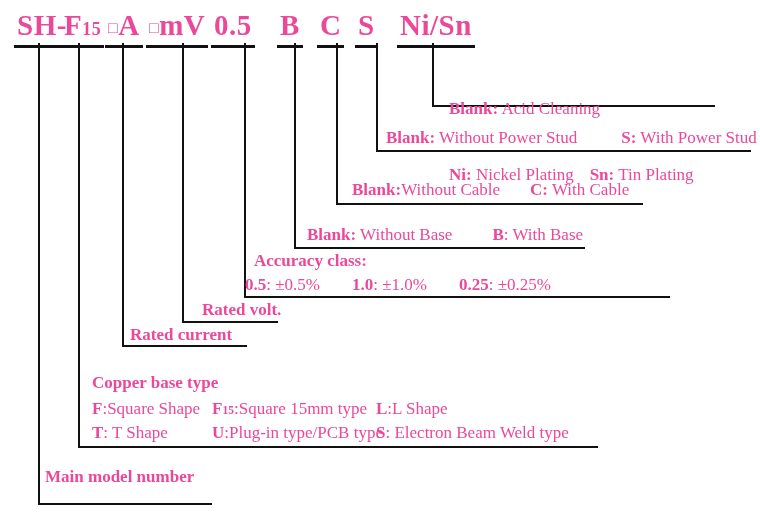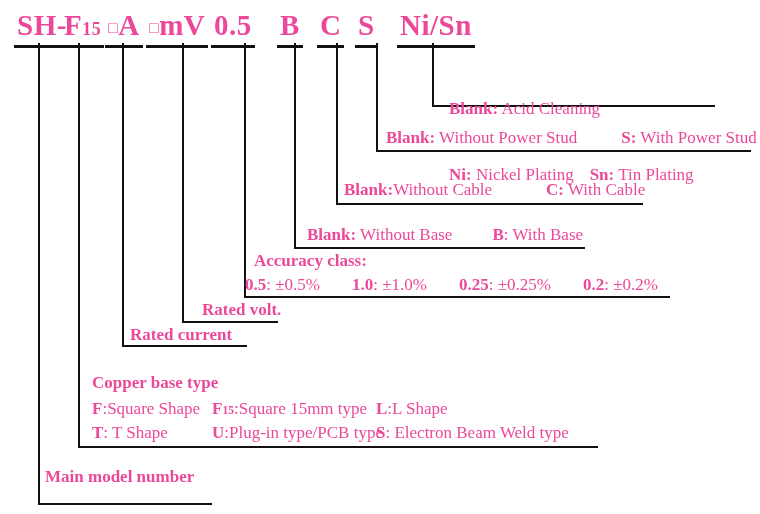--- a/index.html
+++ b/index.html
@@ -79,36 +79,35 @@
       <span><span class="k">Ni:</span><span class="v"> Nickel Plating</span></span>
       <span><span class="k">Sn:</span><span class="v"> Tin Plating</span></span>
     </div>
   </div>
 
   <div class="callout row" style="left:386px;top:127px;gap:44px">
     <span><span class="k">Blank:</span><span class="v"> Without Power Stud</span></span>
     <span><span class="k">S:</span><span class="v"> With Power Stud</span></span>
   </div>
 
-  <div class="callout row" style="left:344px;top:179px;gap:54px">
+  <div class="callout row" style="left:352px;top:179px;gap:30px">
     <span><span class="k">Blank:</span><span class="v">Without Cable</span></span>
     <span><span class="k">C:</span><span class="v"> With Cable</span></span>
   </div>
 
   <div class="callout row" style="left:307px;top:224px;gap:40px">
     <span><span class="k">Blank:</span><span class="v"> Without Base</span></span>
     <span><span class="k">B</span><span class="v">: With Base</span></span>
   </div>
 
   <div class="callout bold" style="left:254px;top:250px">Accuracy class:</div>
   <div class="callout row" style="left:245px;top:274px;gap:32px">
     <span><span class="k">0.5</span><span class="v">: ±0.5%</span></span>
     <span><span class="k">1.0</span><span class="v">: ±1.0%</span></span>
     <span><span class="k">0.25</span><span class="v">: ±0.25%</span></span>
-    <span><span class="k">0.2</span><span class="v">: ±0.2%</span></span>
   </div>
 
   <div class="callout bold" style="left:202px;top:299px">Rated volt.</div>
   <div class="callout bold" style="left:130px;top:324px">Rated current</div>
 
   <div class="callout bold" style="left:92px;top:372px">Copper base type</div>
   <div class="callout" style="left:92px;top:398px"><span class="k">F</span><span class="sub2"></span><span class="v">:</span><span class="v">Square Shape</span></div>
   <div class="callout" style="left:212px;top:398px"><span class="k">F</span><span class="sub2">15</span><span class="v">:</span><span class="v">Square 15mm type</span></div>
   <div class="callout" style="left:376px;top:398px"><span class="k">L</span><span class="sub2"></span><span class="v">:</span><span class="v">L Shape</span></div>
   <div class="callout" style="left:92px;top:422px"><span class="k">T</span><span class="sub2"></span><span class="v">:</span><span class="v"> T Shape</span></div>

